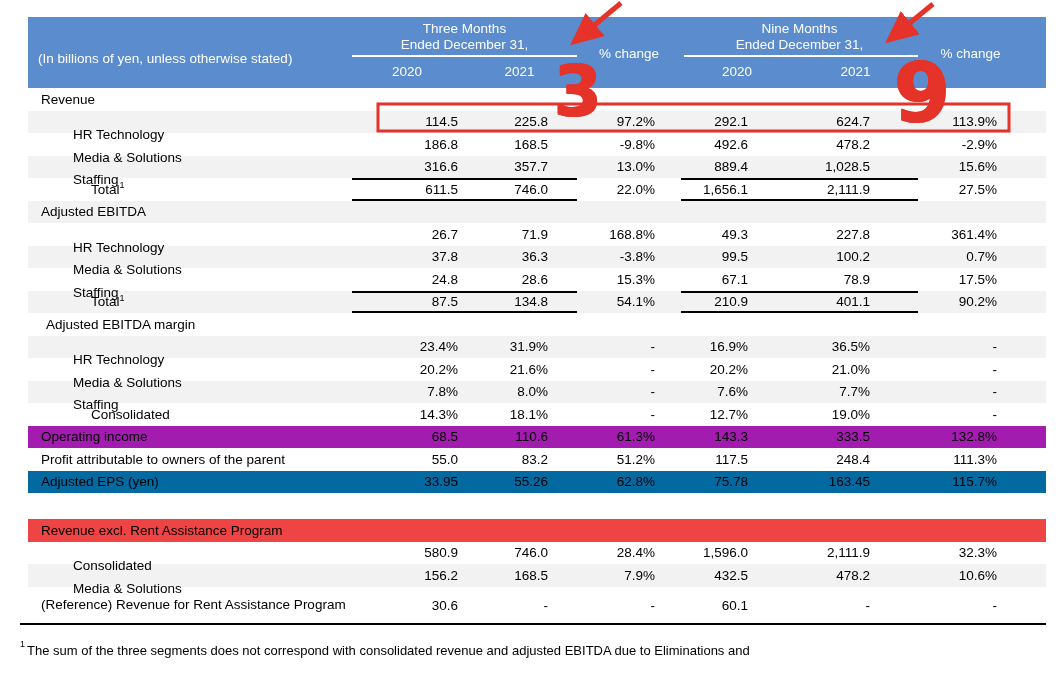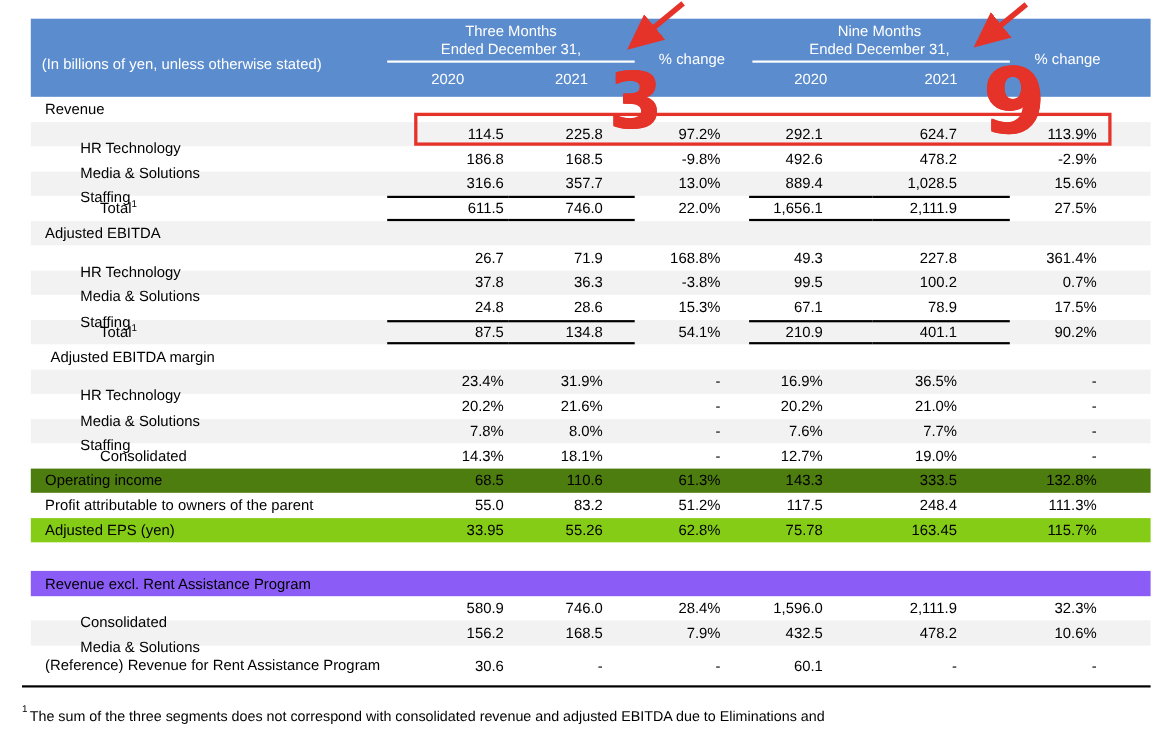--- a/index.html
+++ b/index.html
@@ -275,21 +275,21 @@
             <span>Consolidated</span>
           </div>
           <div class="num c1">14.3%</div>
           <div class="num c2">18.1%</div>
           <div class="num c3">-</div>
           <div class="num c4">12.7%</div>
           <div class="num c5">19.0%</div>
           <div class="num c6">-</div>
           <div class="fill"></div>
         </div>
-        <div class="row section stripe" style="background: #4d7c0f;">
+        <div class="row section stripe" style="background: #a21caf;">
           <div class="lab">
             <span>Operating income</span>
           </div>
           <div class="num c1">68.5</div>
           <div class="num c2">110.6</div>
           <div class="num c3">61.3%</div>
           <div class="num c4">143.3</div>
           <div class="num c5">333.5</div>
           <div class="num c6">132.8%</div>
           <div class="fill"></div>
@@ -299,34 +299,34 @@
             <span>Profit attributable to owners of the parent</span>
           </div>
           <div class="num c1">55.0</div>
           <div class="num c2">83.2</div>
           <div class="num c3">51.2%</div>
           <div class="num c4">117.5</div>
           <div class="num c5">248.4</div>
           <div class="num c6">111.3%</div>
           <div class="fill"></div>
         </div>
-        <div class="row section stripe" style="background: #84cc16;">
+        <div class="row section stripe" style="background: #0369a1;">
           <div class="lab">
             <span>Adjusted EPS (yen)</span>
           </div>
           <div class="num c1">33.95</div>
           <div class="num c2">55.26</div>
           <div class="num c3">62.8%</div>
           <div class="num c4">75.78</div>
           <div class="num c5">163.45</div>
           <div class="num c6">115.7%</div>
           <div class="fill"></div>
         </div>
         <div class="spacer"></div>
-        <div class="row section stripe" style="background: #8b5cf6;">
+        <div class="row section stripe" style="background: #ef4444;">
           <div class="lab">
             <span>Revenue excl. Rent Assistance Program</span>
           </div>
           <div class="num c1"></div>
           <div class="num c2"></div>
           <div class="num c3"></div>
           <div class="num c4"></div>
           <div class="num c5"></div>
           <div class="num c6"></div>
           <div class="fill"></div>

